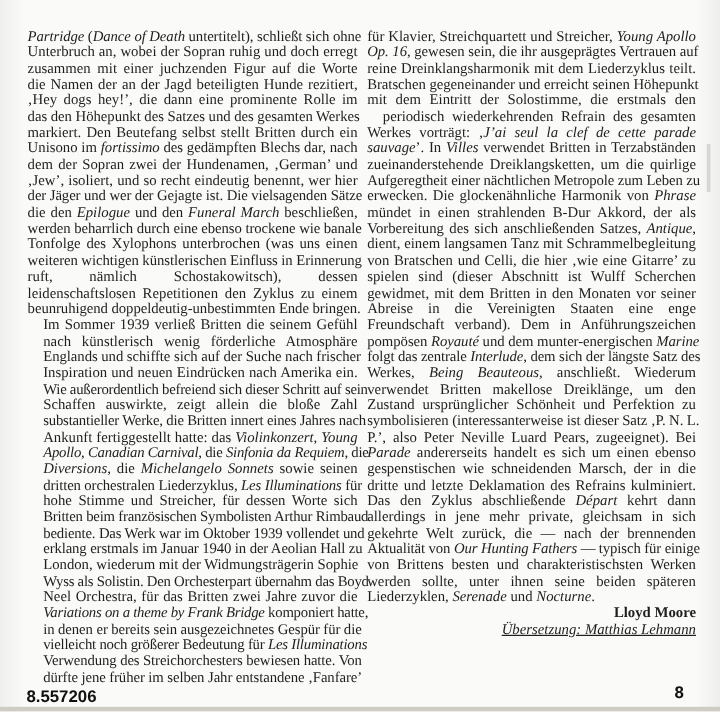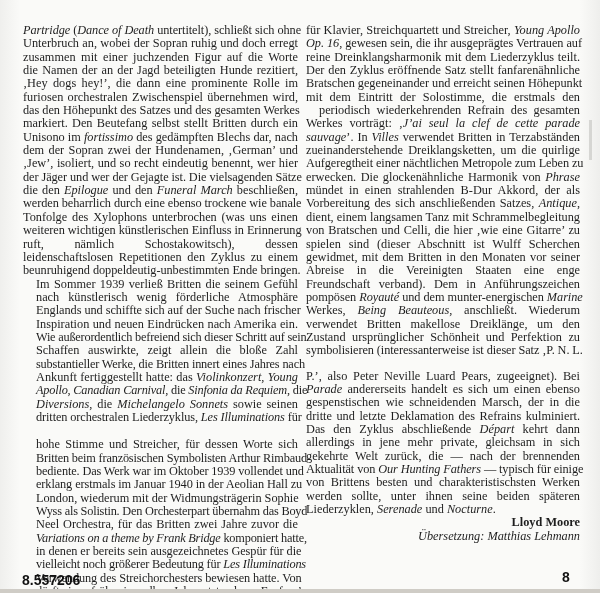--- a/index.html
+++ b/index.html
@@ -23,21 +23,21 @@
   .col-right { left: 306px; width: 274px; }
   .column p { margin: 0; }
   .column p.indent { text-indent: 13px; }
   .line { display: block; text-align: justify; text-align-last: justify; white-space: nowrap; }
   .line.last { text-align-last: left; }
   i { font-style: italic; }
   .signature {
     text-align: right; 
   }
   .author { font-weight: bold; display: block; }
-  .translator { font-style: italic; display: block; }
+  .translator { font-style: italic; display: block; text-decoration: underline; }
   .catalog-number {
     position: absolute; left: 22px; top: 572px;
     font-family: "Liberation Sans", sans-serif; font-weight: bold; font-size: 14px;
     color: #111;
   }
   .page-number {
     position: absolute; left: 562px; top: 569px;
     font-family: "Liberation Sans", sans-serif; font-weight: bold; font-size: 14px;
     color: #111;
   }
@@ -56,21 +56,20 @@
 <div class="page-shade"></div>
 <div class="right-mark"></div>
 
 <div class="column col-left">
   <p>
       <span class="line" style="white-space: nowrap; letter-spacing: -0.07px;"><i>Partridge</i><span> (</span><i>Dance of Death</i><span> untertitelt), schließt sich ohne</span></span>
       <span class="line" style="white-space: nowrap;"><span>Unterbruch an, wobei der Sopran ruhig und doch erregt</span></span>
       <span class="line" style="white-space: nowrap;"><span>zusammen mit einer juchzenden Figur auf die Worte</span></span>
       <span class="line" style="white-space: nowrap;"><span>die Namen der an der Jagd beteiligten Hunde rezitiert,</span></span>
       <span class="line" style="white-space: nowrap;"><span>‚Hey dogs hey!’, die dann eine prominente Rolle im</span></span>
-      <span class="line" style="white-space: nowrap;"><span>furiosen orchestralen Zwischenspiel übernehmen wird,</span></span>
       <span class="line" style="white-space: nowrap; letter-spacing: -0.04px;"><span>das den Höhepunkt des Satzes und des gesamten Werkes</span></span>
       <span class="line" style="white-space: nowrap;"><span>markiert. Den Beutefang selbst stellt Britten durch ein</span></span>
       <span class="line" style="white-space: nowrap;"><span>Unisono im </span><i>fortissimo</i><span> des gedämpften Blechs dar, nach</span></span>
       <span class="line" style="white-space: nowrap;"><span>dem der Sopran zwei der Hundenamen, ‚German’ und</span></span>
       <span class="line" style="white-space: nowrap;"><span>‚Jew’, isoliert, und so recht eindeutig benennt, wer hier</span></span>
       <span class="line" style="white-space: nowrap; letter-spacing: -0.08px;"><span>der Jäger und wer der Gejagte ist. Die vielsagenden Sätze</span></span>
       <span class="line" style="white-space: nowrap;"><span>die den </span><i>Epilogue</i><span> und den </span><i>Funeral March</i><span> beschließen,</span></span>
       <span class="line" style="white-space: nowrap; letter-spacing: -0.07px;"><span>werden beharrlich durch eine ebenso trockene wie banale</span></span>
       <span class="line" style="white-space: nowrap;"><span>Tonfolge des Xylophons unterbrochen (was uns einen</span></span>
       <span class="line" style="white-space: nowrap; letter-spacing: -0.07px;"><span>weiteren wichtigen künstlerischen Einfluss in Erinnerung</span></span>
@@ -83,63 +82,63 @@
       <span class="line" style="white-space: nowrap;"><span>nach künstlerisch wenig förderliche Atmosphäre</span></span>
       <span class="line" style="white-space: nowrap; letter-spacing: -0.05px;"><span>Englands und schiffte sich auf der Suche nach frischer</span></span>
       <span class="line" style="white-space: nowrap;"><span>Inspiration und neuen Eindrücken nach Amerika ein.</span></span>
       <span class="line" style="white-space: nowrap; letter-spacing: -0.21px;"><span>Wie außerordentlich befreiend sich dieser Schritt auf sein</span></span>
       <span class="line" style="white-space: nowrap;"><span>Schaffen auswirkte, zeigt allein die bloße Zahl</span></span>
       <span class="line" style="white-space: nowrap; letter-spacing: -0.17px;"><span>substantieller Werke, die Britten innert eines Jahres nach</span></span>
       <span class="line" style="white-space: nowrap;"><span>Ankunft fertiggestellt hatte: das </span><i>Violinkonzert</i><span>, </span><i>Young</i></span>
       <span class="line" style="white-space: nowrap; letter-spacing: -0.2px;"><i>Apollo</i><span>, </span><i>Canadian Carnival</i><span>, die </span><i>Sinfonia da Requiem</i><span>, die</span></span>
       <span class="line" style="white-space: nowrap;"><i>Diversions</i><span>, die </span><i>Michelangelo Sonnets</i><span> sowie seinen</span></span>
       <span class="line" style="white-space: nowrap; letter-spacing: -0.11px;"><span>dritten orchestralen Liederzyklus, </span><i>Les Illuminations</i><span> für</span></span>
-      <span class="line" style="white-space: nowrap; margin-top: 14px;"><span>hohe Stimme und Streicher, für dessen Worte sich</span></span>
+      <span class="line" style="white-space: nowrap;"><span>hohe Stimme und Streicher, für dessen Worte sich</span></span>
       <span class="line" style="white-space: nowrap; letter-spacing: -0.18px;"><span>Britten beim französischen Symbolisten Arthur Rimbaud</span></span>
       <span class="line" style="white-space: nowrap; letter-spacing: -0.14px;"><span>bediente. Das Werk war im Oktober 1939 vollendet und</span></span>
       <span class="line" style="white-space: nowrap; letter-spacing: -0.1px;"><span>erklang erstmals im Januar 1940 in der Aeolian Hall zu</span></span>
       <span class="line" style="white-space: nowrap; letter-spacing: -0.02px;"><span>London, wiederum mit der Widmungsträgerin Sophie</span></span>
       <span class="line" style="white-space: nowrap; letter-spacing: -0.2px;"><span>Wyss als Solistin. Den Orchesterpart übernahm das Boyd</span></span>
       <span class="line" style="white-space: nowrap;"><span>Neel Orchestra, für das Britten zwei Jahre zuvor die</span></span>
       <span class="line" style="white-space: nowrap; letter-spacing: -0.2px;"><i>Variations on a theme by Frank Bridge</i><span> komponiert hatte,</span></span>
       <span class="line" style="white-space: nowrap; letter-spacing: -0.08px;"><span>in denen er bereits sein ausgezeichnetes Gespür für die</span></span>
       <span class="line" style="white-space: nowrap; letter-spacing: -0.18px;"><span>vielleicht noch größerer Bedeutung für </span><i>Les Illuminations</i></span>
       <span class="line" style="white-space: nowrap; letter-spacing: -0.1px;"><span>Verwendung des Streichorchesters bewiesen hatte. Von</span></span>
       <span class="line last" style="white-space: nowrap; letter-spacing: -0.08px;"><span>dürfte jene früher im selben Jahr entstandene ‚Fanfare’</span></span>
     </p>
 </div>
 
 <div class="column col-right">
   <p>
       <span class="line" style="white-space: nowrap;"><span>für Klavier, Streichquartett und Streicher, </span><i>Young Apollo</i></span>
       <span class="line" style="white-space: nowrap; letter-spacing: -0.05px;"><i>Op. 16</i><span>, gewesen sein, die ihr ausgeprägtes Vertrauen auf</span></span>
       <span class="line" style="white-space: nowrap;"><span>reine Dreinklangsharmonik mit dem Liederzyklus teilt.</span></span>
-      <span class="line" style="white-space: nowrap;"><span>Der den Zyklus eröffnende Satz stellt fanfarenähnliche</span></span>
       <span class="line" style="white-space: nowrap; letter-spacing: -0.04px;"><span>Bratschen gegeneinander und erreicht seinen Höhepunkt</span></span>
       <span class="line" style="white-space: nowrap;"><span>mit dem Eintritt der Solostimme, die erstmals den</span></span>
       <span class="line" style="white-space: nowrap; padding-left: 13px;"><span>periodisch wiederkehrenden Refrain des gesamten</span></span>
       <span class="line" style="white-space: nowrap;"><span>Werkes vorträgt: ‚</span><i>J’ai seul la clef de cette parade</i></span>
       <span class="line" style="white-space: nowrap;"><i>sauvage</i><span>’. In </span><i>Villes</i><span> verwendet Britten in Terzabständen</span></span>
       <span class="line" style="white-space: nowrap;"><span>zueinanderstehende Dreiklangsketten, um die quirlige</span></span>
       <span class="line" style="white-space: nowrap; letter-spacing: -0.1px;"><span>Aufgeregtheit einer nächtlichen Metropole zum Leben zu</span></span>
       <span class="line" style="white-space: nowrap;"><span>erwecken. Die glockenähnliche Harmonik von </span><i>Phrase</i></span>
       <span class="line" style="white-space: nowrap;"><span>mündet in einen strahlenden B-Dur Akkord, der als</span></span>
       <span class="line" style="white-space: nowrap;"><span>Vorbereitung des sich anschließenden Satzes, </span><i>Antique</i><span>,</span></span>
       <span class="line" style="white-space: nowrap;"><span>dient, einem langsamen Tanz mit Schrammelbegleitung</span></span>
       <span class="line" style="white-space: nowrap;"><span>von Bratschen und Celli, die hier ‚wie eine Gitarre’ zu</span></span>
       <span class="line" style="white-space: nowrap;"><span>spielen sind (dieser Abschnitt ist Wulff Scherchen</span></span>
       <span class="line" style="white-space: nowrap;"><span>gewidmet, mit dem Britten in den Monaten vor seiner</span></span>
       <span class="line" style="white-space: nowrap;"><span>Abreise in die Vereinigten Staaten eine enge</span></span>
       <span class="line" style="white-space: nowrap;"><span>Freundschaft verband). Dem in Anführungszeichen</span></span>
       <span class="line" style="white-space: nowrap; letter-spacing: -0.05px;"><span>pompösen </span><i>Royauté</i><span> und dem munter-energischen </span><i>Marine</i></span>
+      <span class="line" style="white-space: nowrap; letter-spacing: -0.1px;"><span>folgt das zentrale </span><i>Interlude</i><span>, dem sich der längste Satz des</span></span>
       <span class="line" style="white-space: nowrap;"><span>Werkes, </span><i>Being Beauteous</i><span>, anschließt. Wiederum</span></span>
       <span class="line" style="white-space: nowrap;"><span>verwendet Britten makellose Dreiklänge, um den</span></span>
       <span class="line" style="white-space: nowrap;"><span>Zustand ursprünglicher Schönheit und Perfektion zu</span></span>
       <span class="line" style="white-space: nowrap; letter-spacing: -0.09px;"><span>symbolisieren (interessanterweise ist dieser Satz ‚P. N. L.</span></span>
-      <span class="line" style="white-space: nowrap; margin-top: 12px;"><span>P.’, also Peter Neville Luard Pears, zugeeignet). Bei</span></span>
+      <span class="line" style="white-space: nowrap;"><span>P.’, also Peter Neville Luard Pears, zugeeignet). Bei</span></span>
       <span class="line" style="white-space: nowrap;"><i>Parade</i><span> andererseits handelt es sich um einen ebenso</span></span>
       <span class="line" style="white-space: nowrap;"><span>gespenstischen wie schneidenden Marsch, der in die</span></span>
       <span class="line" style="white-space: nowrap;"><span>dritte und letzte Deklamation des Refrains kulminiert.</span></span>
       <span class="line" style="white-space: nowrap;"><span>Das den Zyklus abschließende </span><i>Départ</i><span> kehrt dann</span></span>
       <span class="line" style="white-space: nowrap;"><span>allerdings in jene mehr private, gleichsam in sich</span></span>
       <span class="line" style="white-space: nowrap;"><span>gekehrte Welt zurück, die — nach der brennenden</span></span>
       <span class="line" style="white-space: nowrap; letter-spacing: -0.1px;"><span>Aktualität von </span><i>Our Hunting Fathers</i><span> — typisch für einige</span></span>
       <span class="line" style="white-space: nowrap;"><span>von Brittens besten und charakteristischsten Werken</span></span>
       <span class="line" style="white-space: nowrap;"><span>werden sollte, unter ihnen seine beiden späteren</span></span>
       <span class="line last" style="white-space: nowrap;"><span>Liederzyklen, </span><i>Serenade</i><span> und </span><i>Nocturne</i><span>.</span></span>

